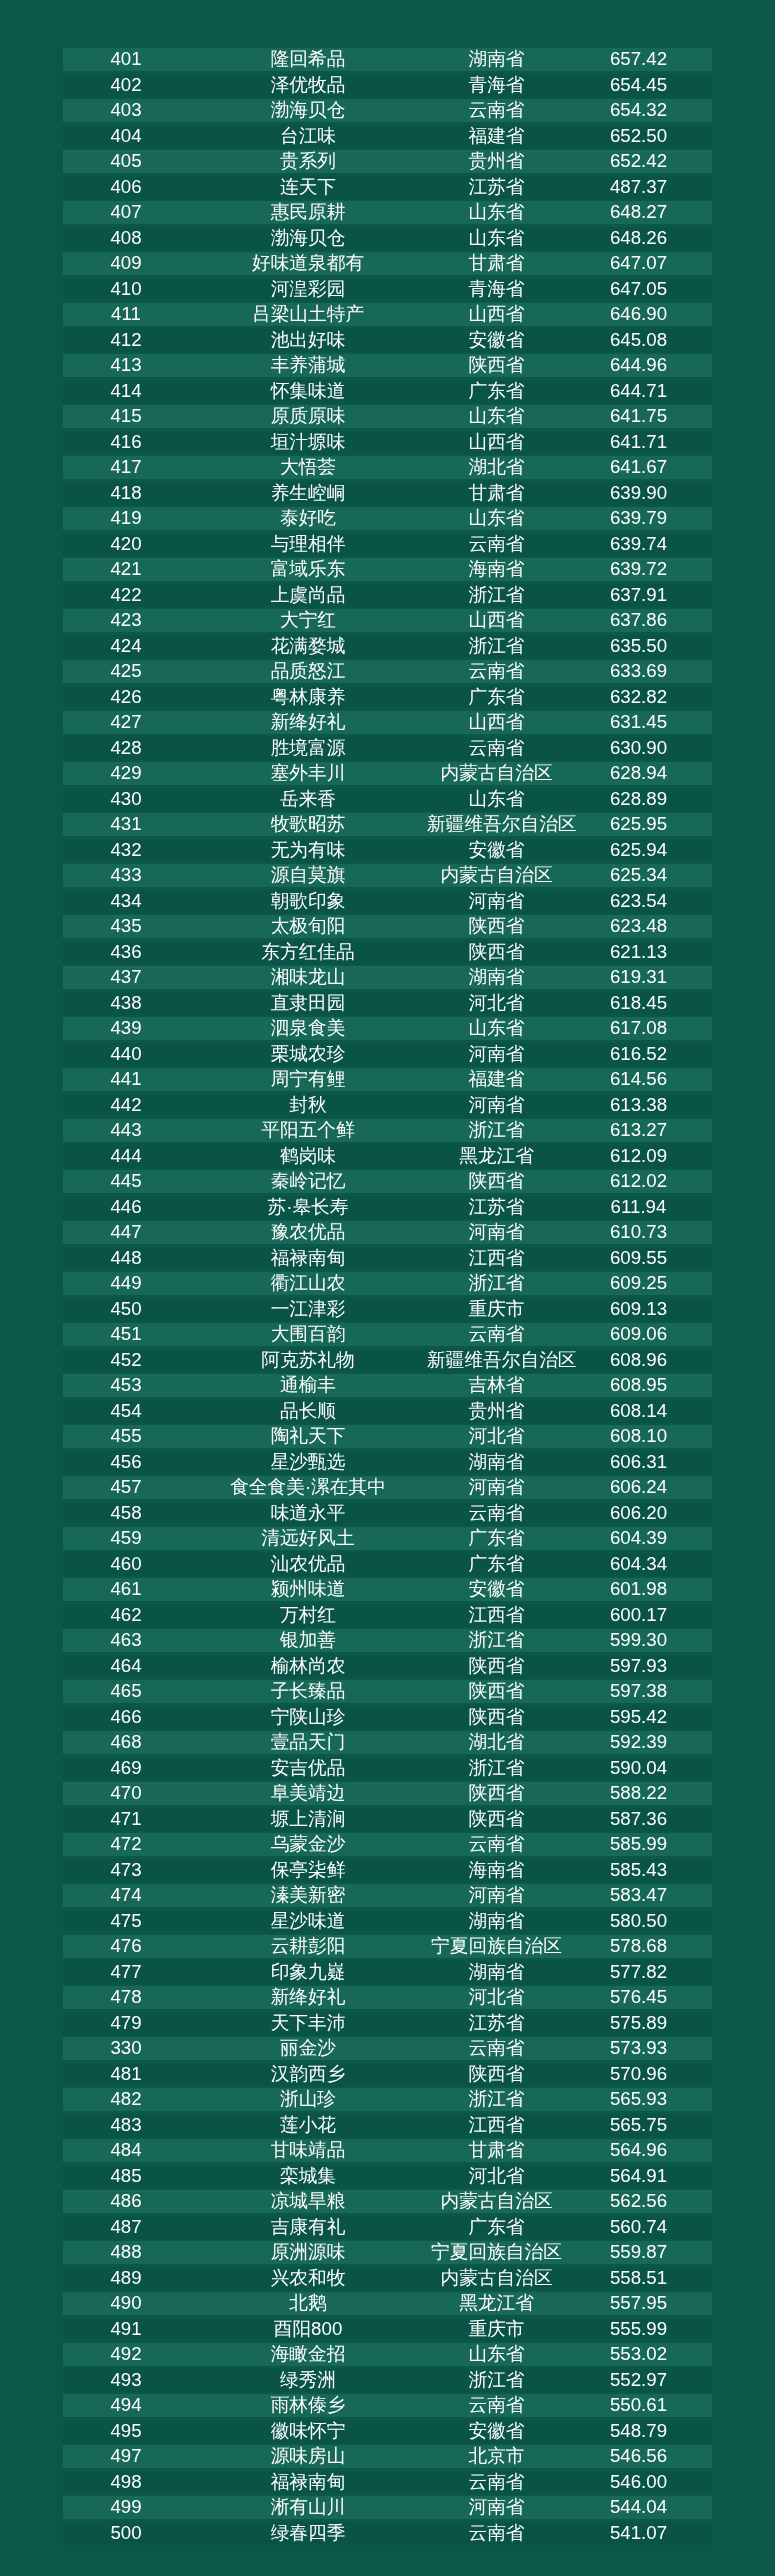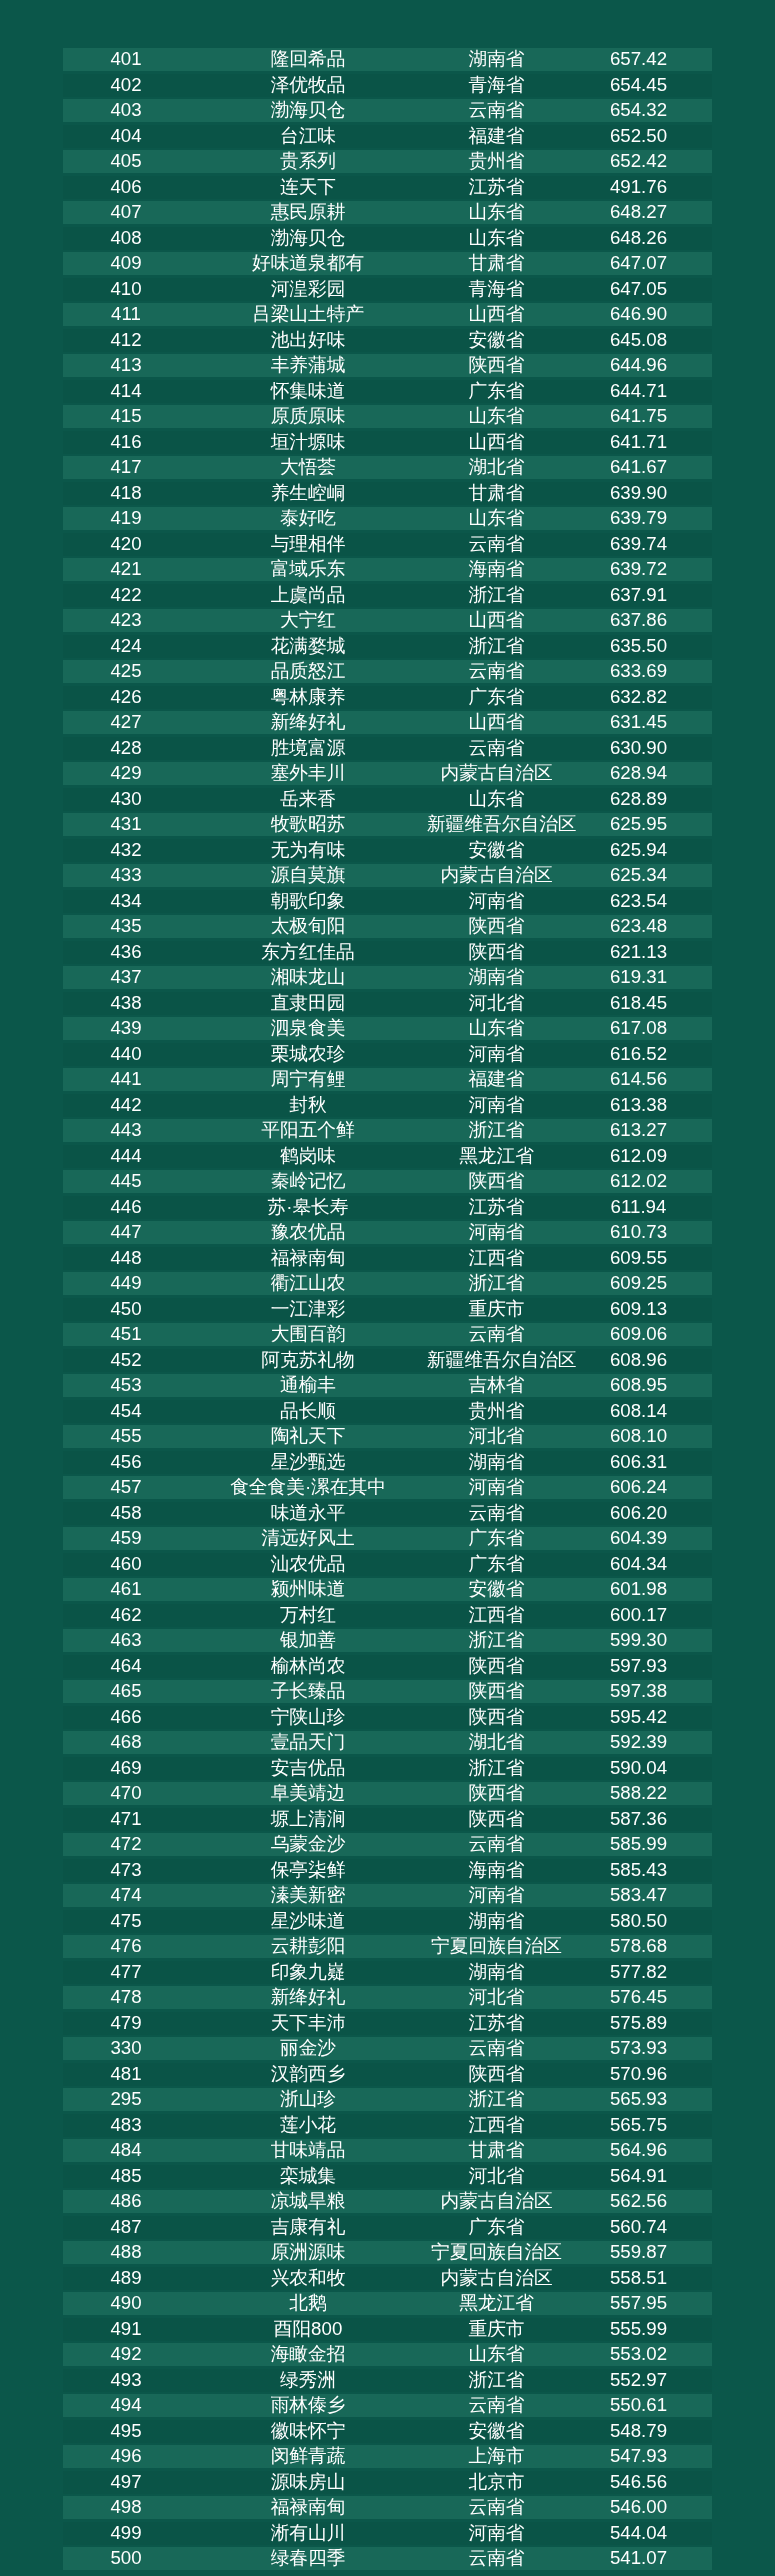--- a/index.html
+++ b/index.html
@@ -90,21 +90,21 @@
       <span class="cell">贵州省</span>
       <span class="cell">652.42</span>
     </div>
   </div>
 
   <div class="row">
     <div class="row-inner">
       <span class="cell">406</span>
       <span class="cell">连天下</span>
       <span class="cell">江苏省</span>
-      <span class="cell">491.76</span>
+      <span class="cell">487.37</span>
     </div>
   </div>
 
   <div class="row">
     <div class="row-inner">
       <span class="cell">407</span>
       <span class="cell">惠民原耕</span>
       <span class="cell">山东省</span>
       <span class="cell">648.27</span>
     </div>
@@ -763,21 +763,21 @@
     <div class="row-inner">
       <span class="cell">481</span>
       <span class="cell">汉韵西乡</span>
       <span class="cell">陕西省</span>
       <span class="cell">570.96</span>
     </div>
   </div>
 
   <div class="row">
     <div class="row-inner">
-      <span class="cell">295</span>
+      <span class="cell">482</span>
       <span class="cell">浙山珍</span>
       <span class="cell">浙江省</span>
       <span class="cell">565.93</span>
     </div>
   </div>
 
   <div class="row">
     <div class="row-inner">
       <span class="cell">483</span>
       <span class="cell">莲小花</span>
@@ -887,28 +887,20 @@
 
   <div class="row">
     <div class="row-inner">
       <span class="cell">495</span>
       <span class="cell">徽味怀宁</span>
       <span class="cell">安徽省</span>
       <span class="cell">548.79</span>
     </div>
   </div>
 
-  <div class="row">
-    <div class="row-inner">
-      <span class="cell">496</span>
-      <span class="cell">闵鲜青蔬</span>
-      <span class="cell">上海市</span>
-      <span class="cell">547.93</span>
-    </div>
-  </div>
 
   <div class="row">
     <div class="row-inner">
       <span class="cell">497</span>
       <span class="cell">源味房山</span>
       <span class="cell">北京市</span>
       <span class="cell">546.56</span>
     </div>
   </div>
 

